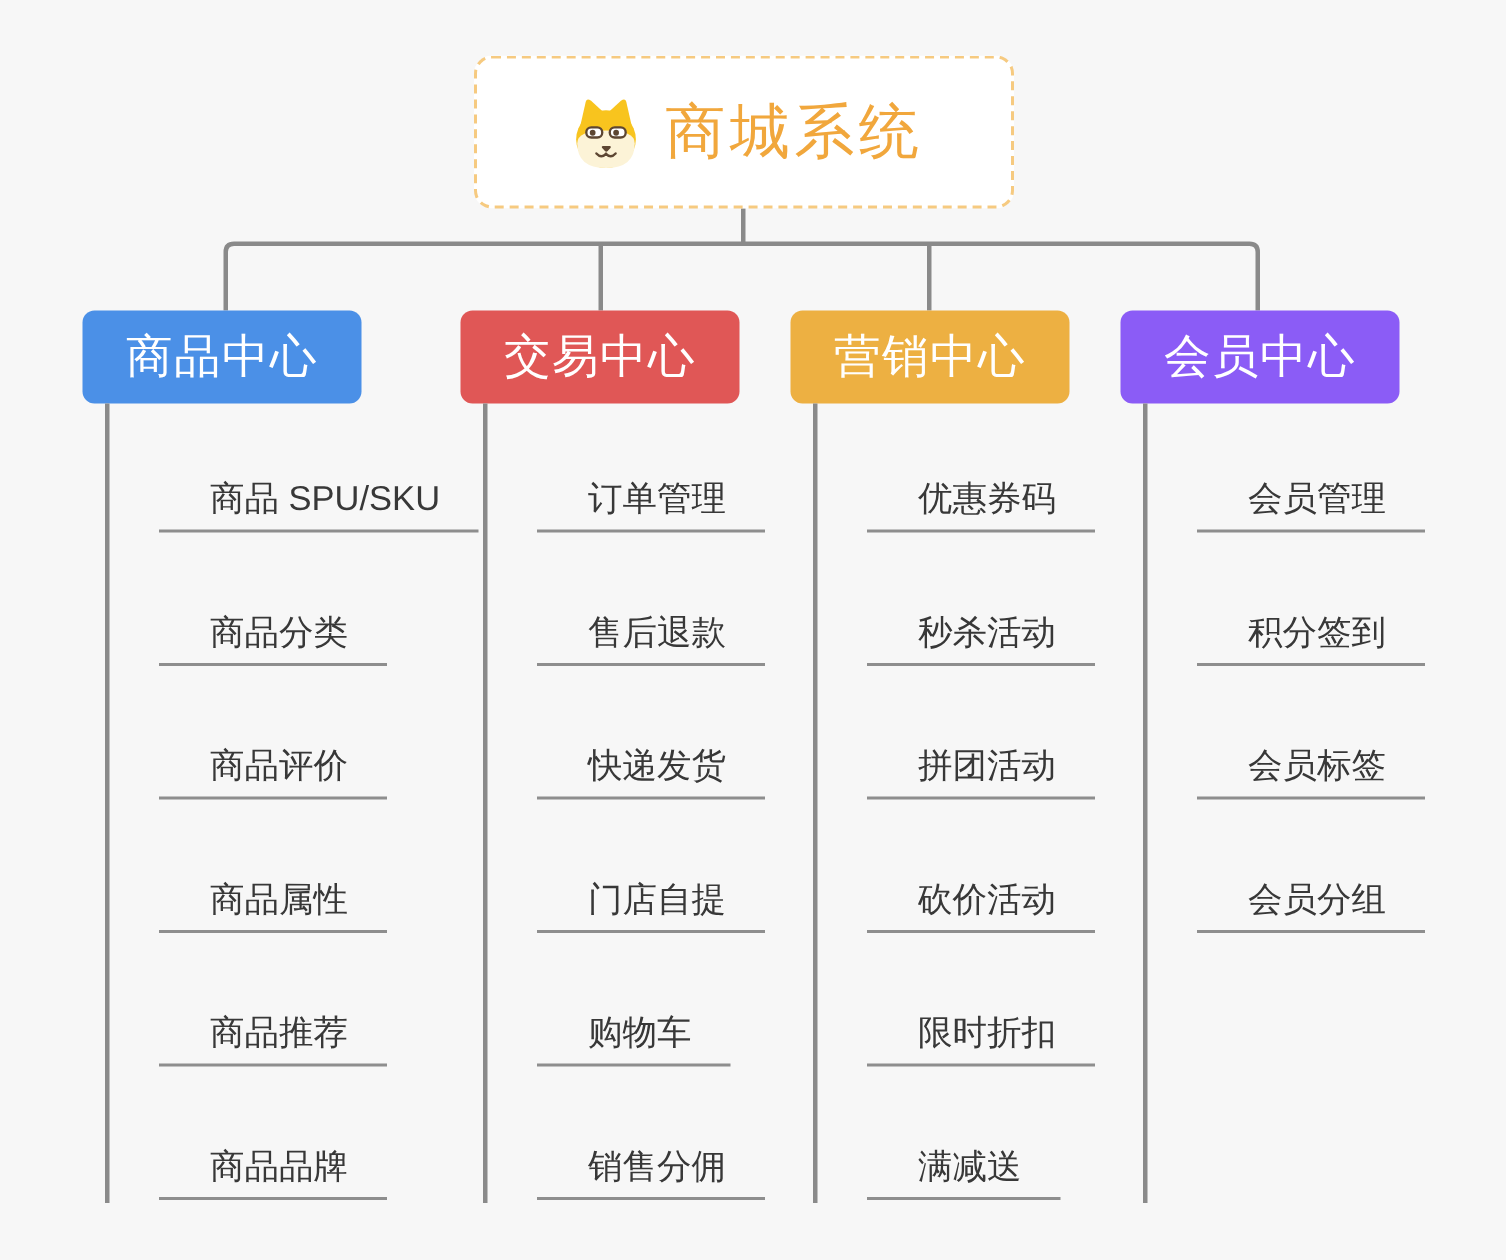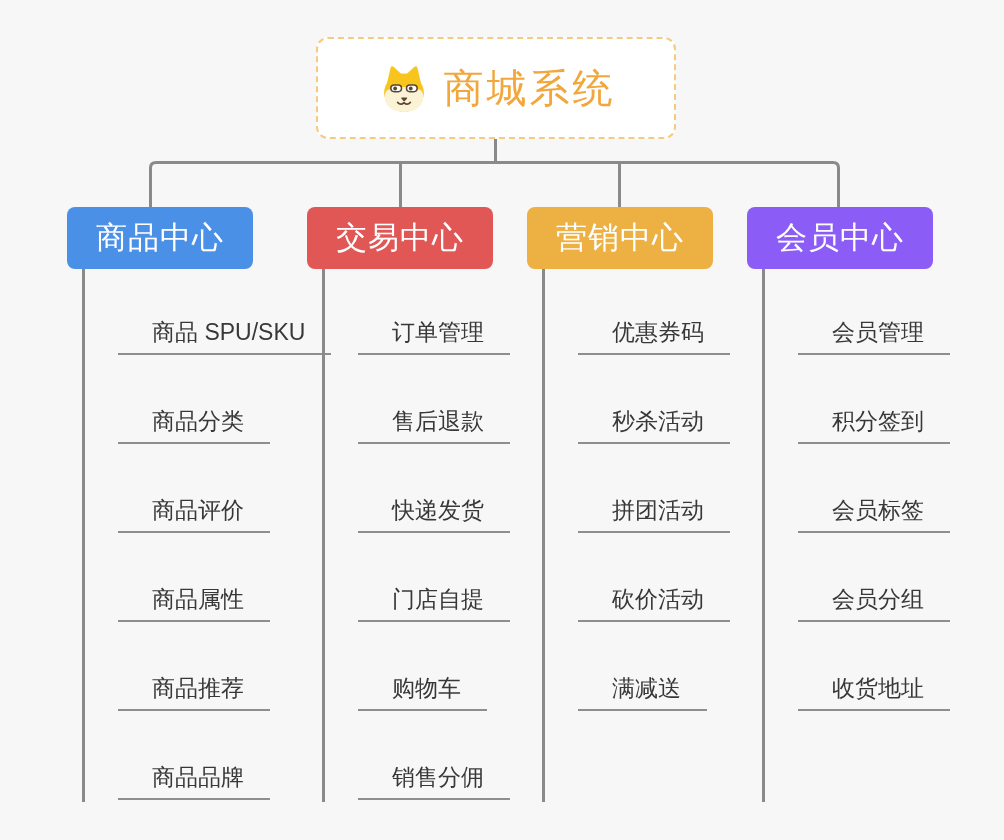--- a/index.html
+++ b/index.html
@@ -73,21 +73,21 @@
         <circle cx="25.5" cy="34" r="2.7" fill="#5D4632"></circle>
         <circle cx="47.5" cy="34" r="2.7" fill="#5D4632"></circle>
         <path d="M34.5,46.5 h7 q1.6,0 0.9,1.5 l-2.8,3.2 q-1.3,1.4 -2.6,0 l-2.8,-3.2 q-0.7,-1.5 0.9,-1.5 z" fill="#5D4632"></path>
         <path d="M29,53.5 q4.5,5 9,0.3 q4.5,4.7 9,-0.3" fill="none" stroke="#5D4632" stroke-width="2.3" stroke-linecap="round"></path>
       </svg>
     </span>
     <span class="root-title" style="color: rgb(241, 167, 60);">商城系统</span>
   </div>
 
   <div id="branches">
-    <div class="branch" style="left: 67px;">
+    <div class="branch" style="left: 55px;">
       <div class="branch-header" style="background: rgb(75, 144, 231);">
         <span>商品中心</span>
       </div>
       <div class="trunk" style="background: rgb(138, 138, 138);"></div>
       <div class="items">
     <div class="item-row">
       <div class="item">商品 SPU/SKU</div>
     </div>
 
     <div class="item-row">
@@ -159,20 +159,23 @@
     </div>
 
     <div class="item-row">
       <div class="item">拼团活动</div>
     </div>
 
     <div class="item-row">
       <div class="item">砍价活动</div>
     </div>
 
+    <div class="item-row">
+      <div class="item">限时折扣</div>
+    </div>
 
     <div class="item-row">
       <div class="item">满减送</div>
     </div>
   </div>
     </div>
 
     <div class="branch" style="left: 747px;">
       <div class="branch-header" style="background: #8b5cf6;">
         <span>会员中心</span>
@@ -189,20 +192,17 @@
     </div>
 
     <div class="item-row">
       <div class="item">会员标签</div>
     </div>
 
     <div class="item-row">
       <div class="item">会员分组</div>
     </div>
 
-    <div class="item-row">
-      <div class="item">收货地址</div>
-    </div>
   </div>
     </div>
   </div>
 
 </div>
 
 </body></html>

